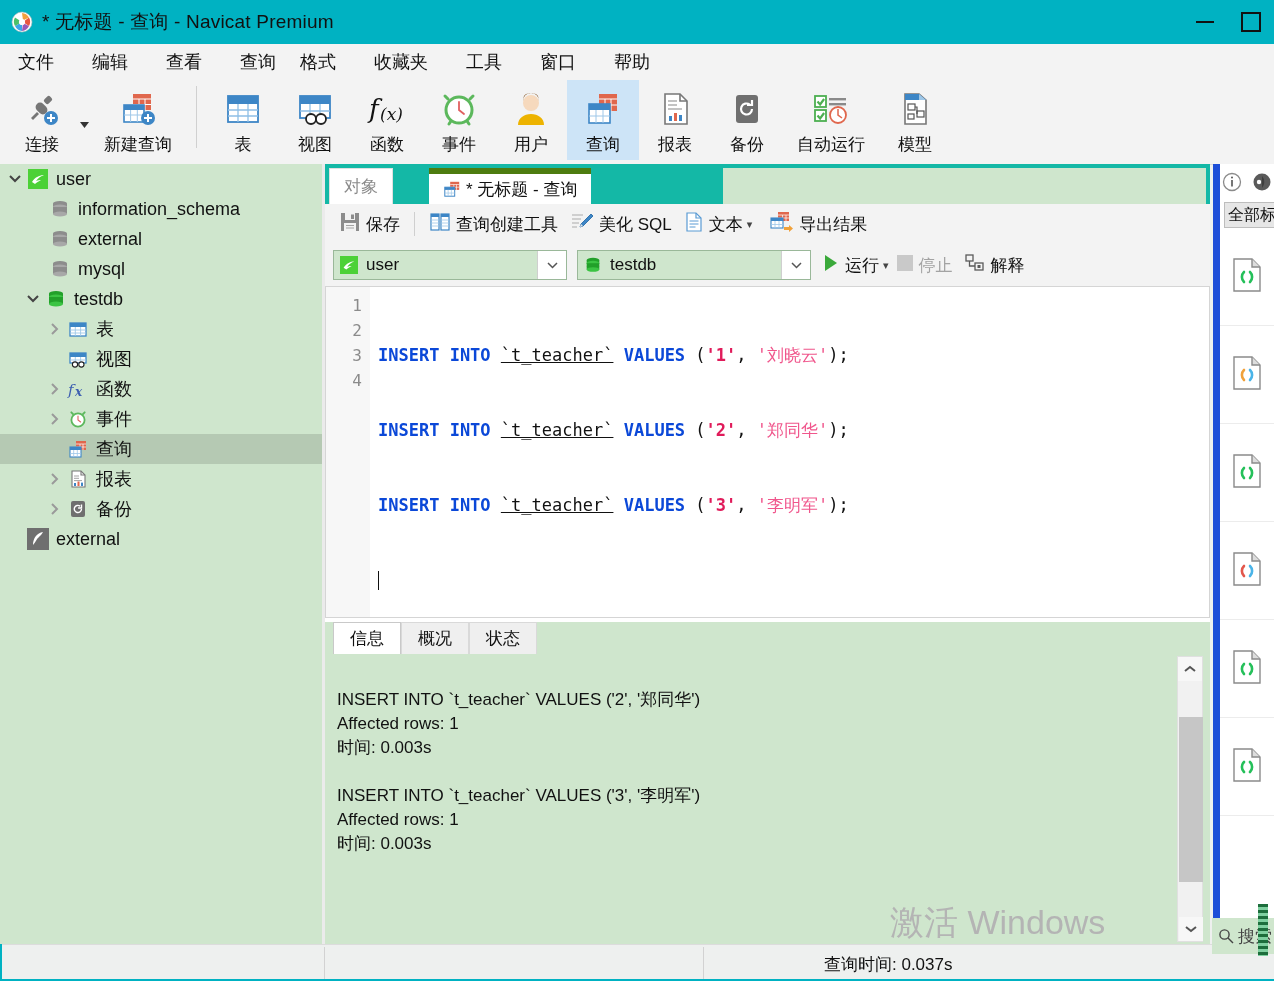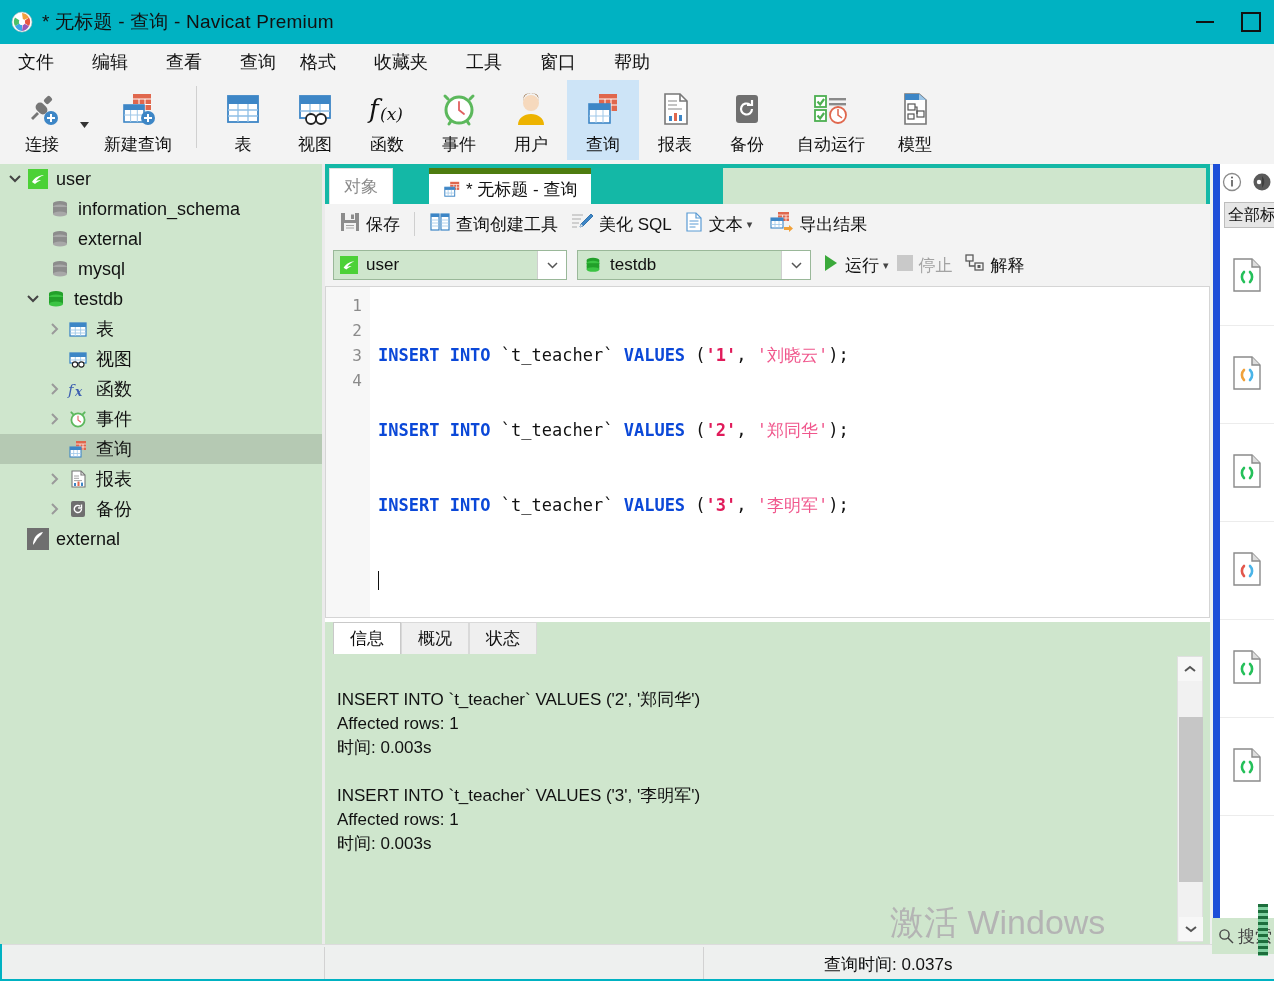--- a/index.html
+++ b/index.html
@@ -91,21 +91,21 @@
   .dot-caret{font-size:11px;color:#444;margin:0 6px 0 4px;}
 
   .editor{
     position:absolute;left:0;top:122px;width:885px;height:332px;background:#fff;
     border:1px solid #d5d5d5;box-sizing:border-box;overflow:hidden;
   }
   .gutter{position:absolute;left:0;top:0;width:44px;height:330px;background:#f7f7f7;}
   .gutter-line{font-family:"DejaVu Sans Mono","Liberation Mono",monospace;font-size:16px;color:#8b8b8b;text-align:right;padding-right:8px;line-height:25px;}
   .code{position:absolute;left:52px;top:0;font-family:"DejaVu Sans Mono","Liberation Mono",monospace;font-size:17px;line-height:25px;white-space:pre;}
   .kw{color:#0b48d8;font-weight:bold;}
-  .id{color:#111;}
+  .id{color:#111;text-decoration:underline;}
   .num{color:#e01b5a;font-weight:bold;}
   .str{color:#f0568c;}
   .pun{color:#111;}
   .caret-bar{display:inline-block;width:1px;height:19px;background:#111;vertical-align:-4px;animation:blink 1.1s step-end infinite;}
   @keyframes blink{50%{opacity:0;}}
 
   .res-tabs{position:absolute;left:0;top:458px;width:885px;height:32px;background:#cfe6cd;}
   .res-tab{position:absolute;top:0;height:32px;display:flex;align-items:center;justify-content:center;font-size:17px;color:#111;cursor:default;box-sizing:border-box;}
   .res-tab.sel{background:#fff;border:1px solid #c9c9c9;border-bottom:none;}
   .res-tab.un{background:#efefef;border:1px solid #d9d9d9;border-bottom:none;}

